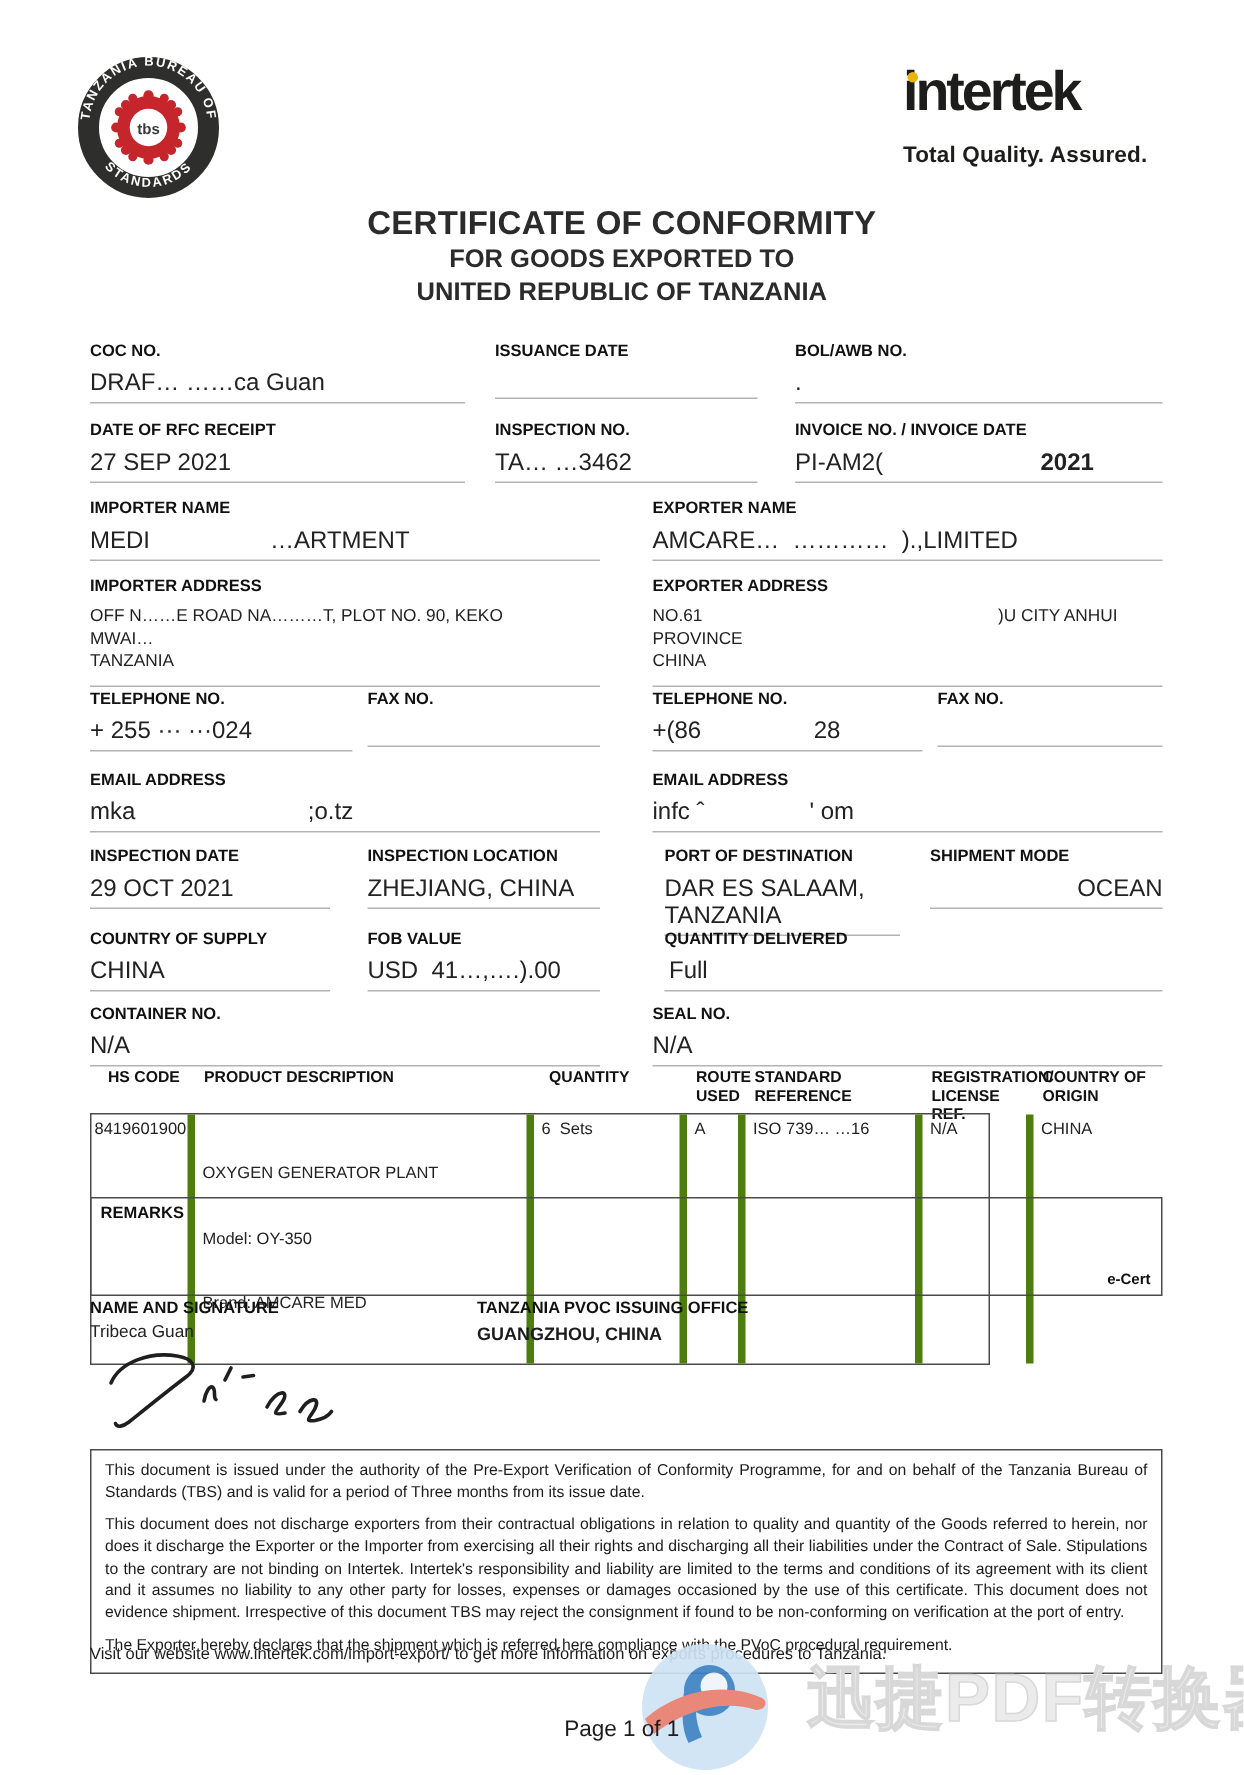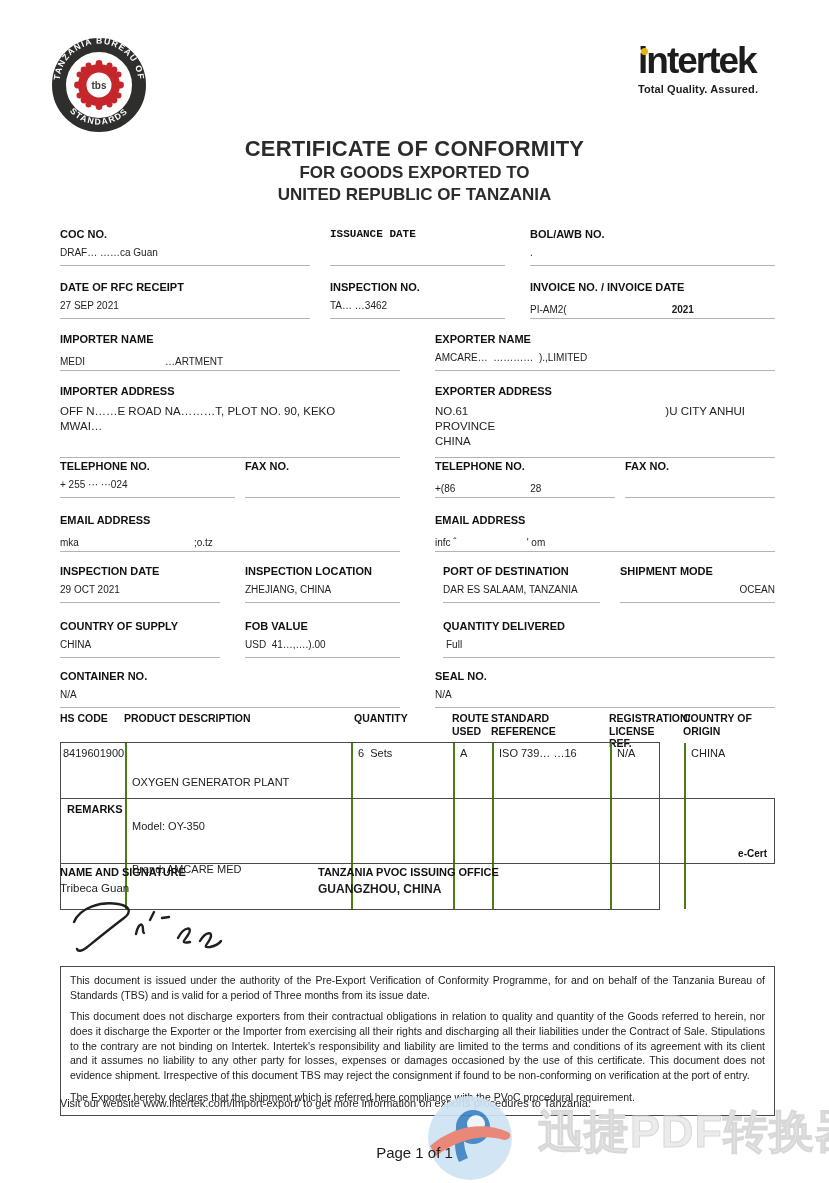--- a/index.html
+++ b/index.html
@@ -1,43 +1,43 @@
 <!DOCTYPE html>
 <html><head>
 <meta charset="utf-8">
 <style>
   html,body{margin:0;padding:0;background:#ffffff;}
   body{font-family:"Liberation Sans",sans-serif;color:#1c1c1c;}
   .page{position:relative;width:829px;height:1183px;background:#fff;overflow:hidden;}
 
   
   .tbs-logo{position:absolute;left:52px;top:38px;width:94px;height:94px;}
-  .intertek{position:absolute;left:638px;top:42px;width:170px;}
+  .intertek{position:absolute;left:602px;top:42px;width:170px;}
   .intertek-brand{position:relative;font-size:37px;font-weight:bold;letter-spacing:-2px;color:#1d1d1b;line-height:1;}
   .intertek-dot{position:absolute;left:3px;top:6px;width:7px;height:7px;border-radius:50%;background:#e7b50c;}
-  .intertek-tagline{font-size:11px;font-weight:bold;color:#1d1d1b;margin-top:4px;letter-spacing:0.1px;}
+  .intertek-tagline{font-size:15px;font-weight:bold;color:#1d1d1b;margin-top:16px;letter-spacing:0.1px;}
 
   
   .title-wrap{position:absolute;left:0;top:136px;width:829px;text-align:center;color:#2b2b2b;}
   .title-main{font-size:22px;font-weight:bold;letter-spacing:0.2px;}
   .title-sub{font-size:17px;font-weight:bold;line-height:1.28;}
 
   
   .row{position:absolute;left:60px;width:715px;}
   .f{position:absolute;top:0;}
   .lbl{font-size:11px;font-weight:bold;color:#111;white-space:nowrap;}
-  .val{font-size:10px;color:#222;margin-top:7px;padding-bottom:3px;border-bottom:1.5px solid #b3b3b3;min-height:15px;white-space:pre-wrap;}
+  .val{font-size:16px;color:#222;margin-top:7px;padding-bottom:3px;border-bottom:1.5px solid #b3b3b3;min-height:15px;white-space:pre-wrap;}
   .val-flex{display:flex;align-items:flex-end;}
   .val-multi{font-size:11.5px;color:#222;margin-top:7px;padding-bottom:4px;border-bottom:1.5px solid #b3b3b3;min-height:49px;line-height:1.32;}
 
   
-  .gt-head{position:absolute;left:60px;top:712px;width:715px;display:grid;grid-template-columns:64px 226px 102px 39px 118px 74px 1fr;}
+  .gt-head{position:absolute;left:72px;top:712px;width:715px;display:grid;grid-template-columns:64px 226px 102px 39px 118px 74px 1fr;}
   .gt-h{font-size:10.5px;font-weight:bold;line-height:1.2;padding-right:5px;color:#111;}
   .gt-row{position:absolute;left:60px;top:742px;width:600px;box-sizing:border-box;display:grid;grid-template-columns:64px 226px 102px 39px 118px 74px 1fr;border:1px solid #4a4a4a;min-height:57px;}
-  .gt-c{font-size:11px;color:#222;padding:3px 5px;border-left:2px solid #4d7c0f;line-height:1.32;white-space:pre-wrap;}
+  .gt-c{font-size:11px;color:#222;padding:3px 5px;border-left:5px solid #4d7c0f;line-height:1.32;white-space:pre-wrap;}
   .gt-c:first-child{border-left:none;}
 
   .remarks{position:absolute;left:60px;top:798px;width:715px;height:66px;box-sizing:border-box;border:1px solid #4a4a4a;}
   .remarks-label{font-size:11px;font-weight:bold;padding:4px 6px;color:#111;}
   .ecert{position:absolute;right:7px;bottom:4px;font-size:10px;font-weight:bold;color:#111;}
 
   
   .sig-row{position:absolute;left:60px;top:866px;width:715px;}
   .sig-name{font-size:11.5px;margin-top:4px;color:#222;}
   .sig-svg{margin-top:4px;margin-left:6px;}
@@ -111,21 +111,21 @@
     <div class="title-main">CERTIFICATE OF CONFORMITY</div>
     <div class="title-sub">FOR GOODS EXPORTED TO</div>
     <div class="title-sub">UNITED REPUBLIC OF TANZANIA</div>
   </div>
 
   <div class="row" style="top:228px;">
     <div class="f" style="left:0;width:250px;">
       <div class="lbl">COC NO.</div>
       <div class="val">DRAF… ……ca Guan</div>
     </div>
-    <div class="f" style="left:270px;width:175px;font-family:Liberation Mono, monospace;">
+    <div class="f" style="left:270px;width:175px;">
       <div class="lbl">ISSUANCE DATE</div>
       <div class="val"></div>
     </div>
     <div class="f" style="left:470px;width:245px;">
       <div class="lbl">BOL/AWB NO.</div>
       <div class="val">.</div>
     </div>
   </div>
 
   <div class="row" style="top:281px;">
@@ -159,20 +159,21 @@
       <div class="val">AMCARE…  …………  ).,LIMITED</div>
     </div>
   </div>
 
   <div class="row" style="top:385px;">
     <div class="f" style="left:0;width:340px;">
       <div class="lbl">IMPORTER ADDRESS</div>
       <div class="val-multi">
         <div>OFF N……E ROAD NA………T, PLOT NO. 90, KEKO</div>
         <div>MWAI…</div>
+        <div>TANZANIA</div>
       </div>
     </div>
     <div class="f" style="left:375px;width:340px;">
       <div class="lbl">EXPORTER ADDRESS</div>
       <div class="val-multi">
         <div style="display:flex;">
           <span>NO.61</span>
           <span style="margin-left:auto;margin-right:30px;">)U CITY ANHUI</span>
         </div>
         <div>PROVINCE</div>

